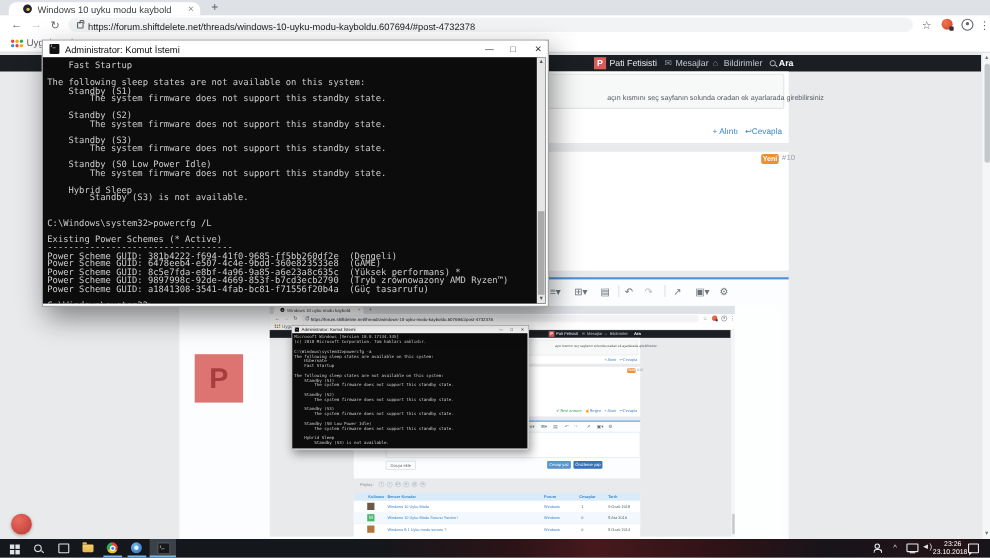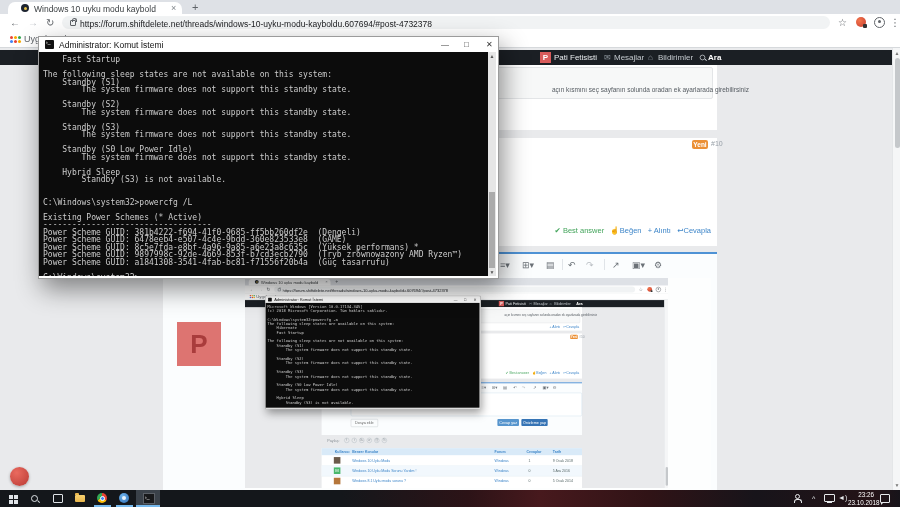--- a/index.html
+++ b/index.html
@@ -147,33 +147,30 @@
       <span class="a fh-ic" style="left:648px;top:3px">⌂</span>
       <span class="a fh-item" style="left:658px;top:3px">Bildirimler</span>
       <span class="a lens6" style="left:699px;top:4px;border-color:#c3c8cd;transform:scale(.8)"></span>
       <span class="a fh-item" style="left:708px;top:3px;color:#fff;font-weight:bold">Ara</span>
     </div>
 
     <div class="a content-bg" style="left:163px;top:17px;width:554px;height:65px">
       <div class="a quote" style="left:62px;top:2px;width:486px;height:30px">
         <span class="a qtext" style="left:326px;top:18px;white-space:nowrap">açın kısmını seç sayfanın solunda oradan ek ayarlarada girebilirsiniz</span>
       </div>
+      <div class="a linkrow" style="left:300px;top:50px;width:248px">
+        <span>+</span>
+        <span>Alıntı</span>&nbsp;&nbsp;
+        <span>↩</span><span>Cevapla</span>
+      </div>
     </div>
 
     <div class="a content-bg" style="left:163px;top:90px;width:554px;height:108px">
       <span class="a badge-yeni" style="left:529px;top:2px;width:16px;height:9px">Yeni</span>
       <span class="a postnum" style="left:548px;top:2px">#10</span>
-      <div class="a linkrow" style="left:190px;top:88px;width:358px">
-        <span class="green">✔</span>
-        <span class="green">Best answer</span>&nbsp;&nbsp;
-        <span style="color:#8a9197">☝</span><span>Beğen</span>&nbsp;&nbsp;
-        <span>+</span>
-        <span>Alıntı</span>&nbsp;&nbsp;
-        <span>↩</span><span>Cevapla</span>
-      </div>
     </div>
 
     <div class="a edit-top" style="left:163px;top:204px;width:554px;height:238px">
 
       <span class="a tool-ic" style="left:337px;top:6px">≡▾</span>
       <span class="a tool-ic" style="left:359px;top:6px">⊞▾</span>
       <span class="a tool-ic" style="left:383px;top:6px">▤</span>
       <span class="a vsep" style="left:399px;top:5px;height:11px"></span>
       <span class="a tool-ic" style="left:405px;top:6px">↶</span>
       <span class="a tool-ic" style="left:423px;top:6px;color:#b9bec3">↷</span>

